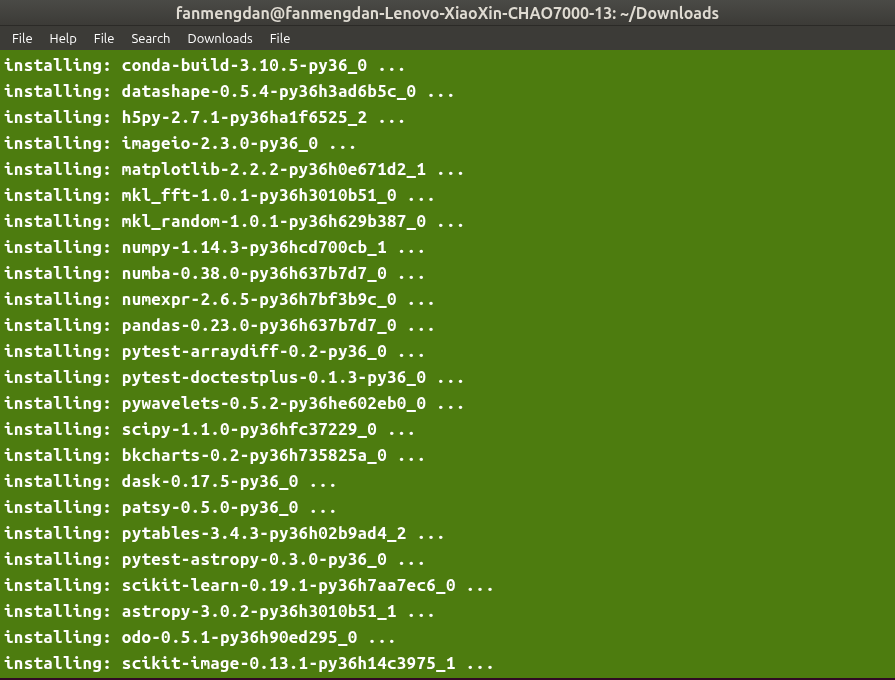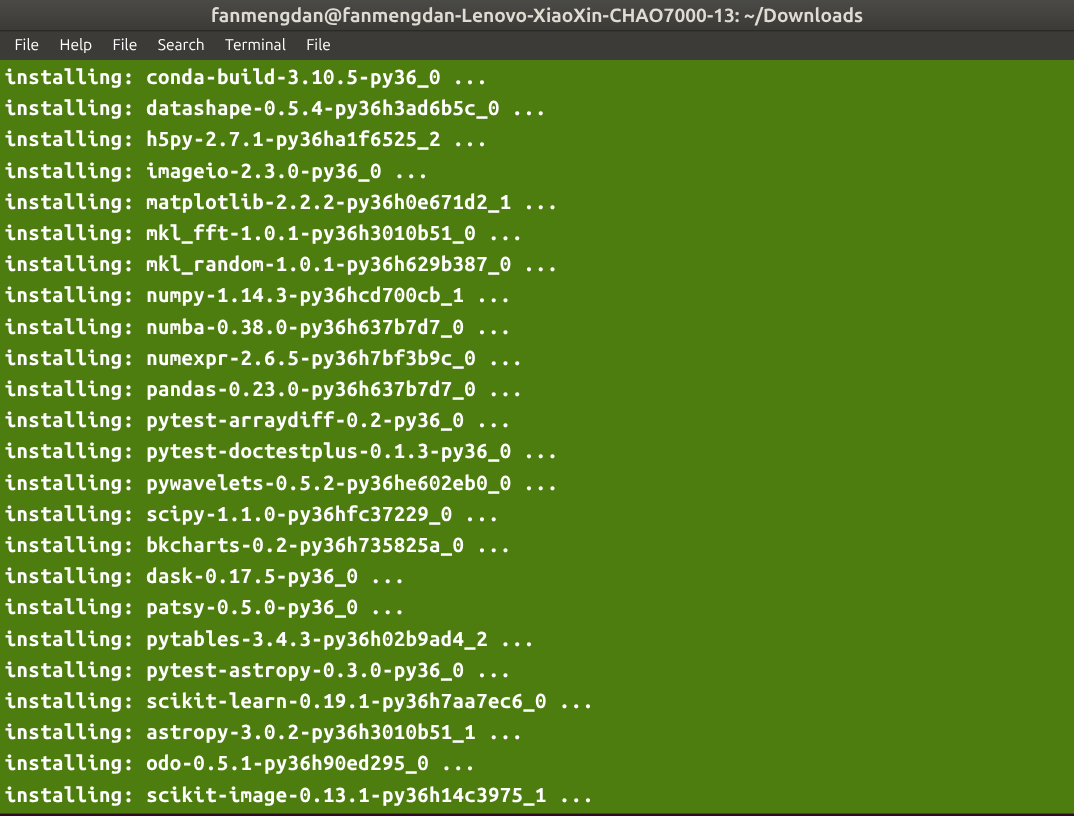--- a/index.html
+++ b/index.html
@@ -59,17 +59,17 @@
 
 <div class="titlebar">
   <span>fanmengdan@fanmengdan-Lenovo-XiaoXin-CHAO7000-13: ~/Downloads</span>
 </div>
 
 <div class="menubar">
   <span class="menu-item">File</span>
   <span class="menu-item">Help</span>
   <span class="menu-item">File</span>
   <span class="menu-item">Search</span>
-  <span class="menu-item">Terminal</span>
+  <span class="menu-item">Downloads</span>
   <span class="menu-item">File</span>
 </div>
 
 <div class="terminal-content" id="terminal-output"><span class="term-line">installing: conda-build-3.10.5-py36_0 ...</span><span class="term-line">installing: datashape-0.5.4-py36h3ad6b5c_0 ...</span><span class="term-line">installing: h5py-2.7.1-py36ha1f6525_2 ...</span><span class="term-line">installing: imageio-2.3.0-py36_0 ...</span><span class="term-line">installing: matplotlib-2.2.2-py36h0e671d2_1 ...</span><span class="term-line">installing: mkl_fft-1.0.1-py36h3010b51_0 ...</span><span class="term-line">installing: mkl_random-1.0.1-py36h629b387_0 ...</span><span class="term-line">installing: numpy-1.14.3-py36hcd700cb_1 ...</span><span class="term-line">installing: numba-0.38.0-py36h637b7d7_0 ...</span><span class="term-line">installing: numexpr-2.6.5-py36h7bf3b9c_0 ...</span><span class="term-line">installing: pandas-0.23.0-py36h637b7d7_0 ...</span><span class="term-line">installing: pytest-arraydiff-0.2-py36_0 ...</span><span class="term-line">installing: pytest-doctestplus-0.1.3-py36_0 ...</span><span class="term-line">installing: pywavelets-0.5.2-py36he602eb0_0 ...</span><span class="term-line">installing: scipy-1.1.0-py36hfc37229_0 ...</span><span class="term-line">installing: bkcharts-0.2-py36h735825a_0 ...</span><span class="term-line">installing: dask-0.17.5-py36_0 ...</span><span class="term-line">installing: patsy-0.5.0-py36_0 ...</span><span class="term-line">installing: pytables-3.4.3-py36h02b9ad4_2 ...</span><span class="term-line">installing: pytest-astropy-0.3.0-py36_0 ...</span><span class="term-line">installing: scikit-learn-0.19.1-py36h7aa7ec6_0 ...</span><span class="term-line">installing: astropy-3.0.2-py36h3010b51_1 ...</span><span class="term-line">installing: odo-0.5.1-py36h90ed295_0 ...</span><span class="term-line">installing: scikit-image-0.13.1-py36h14c3975_1 ...</span></div>
 
 </body></html>

